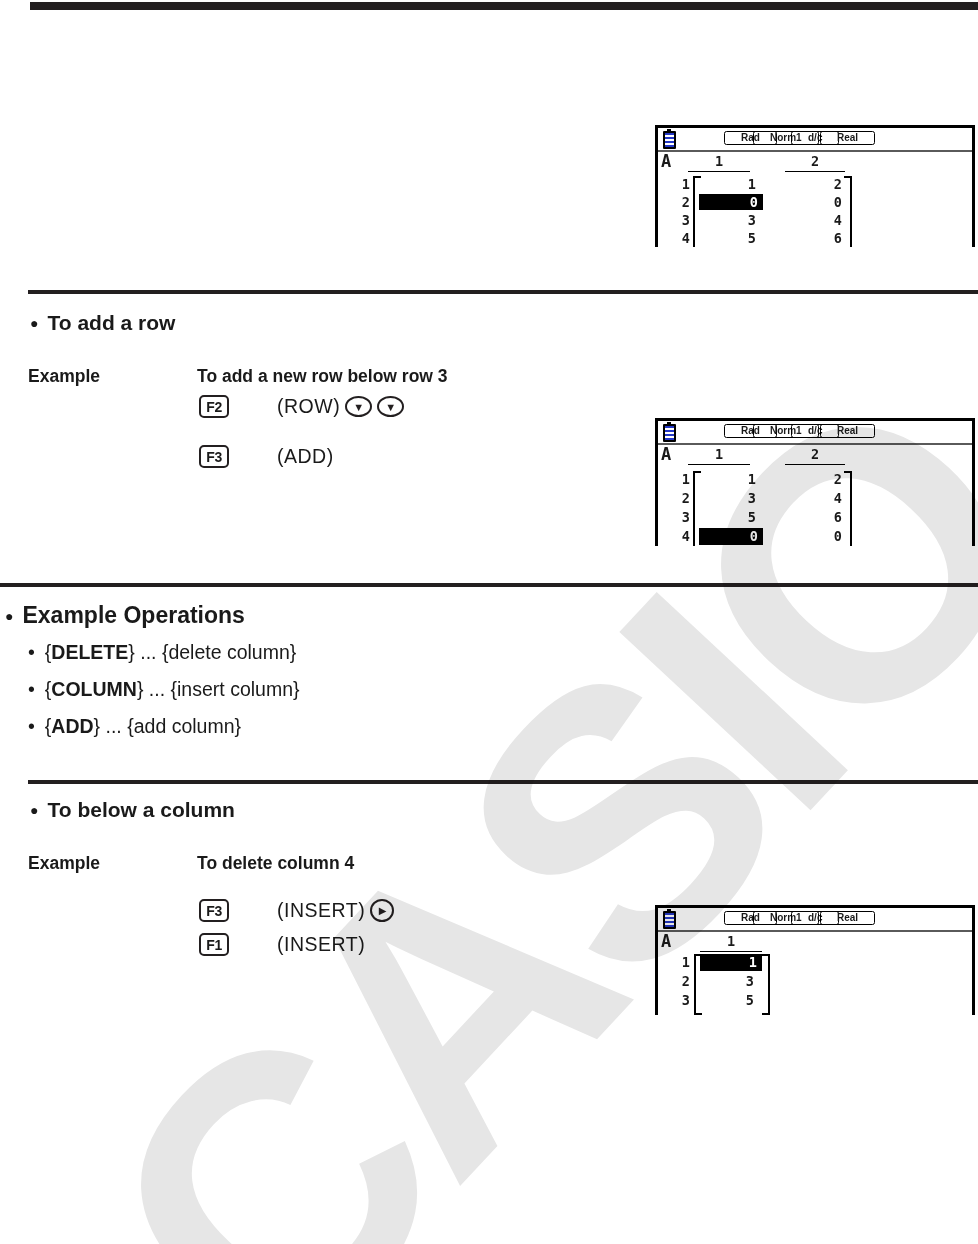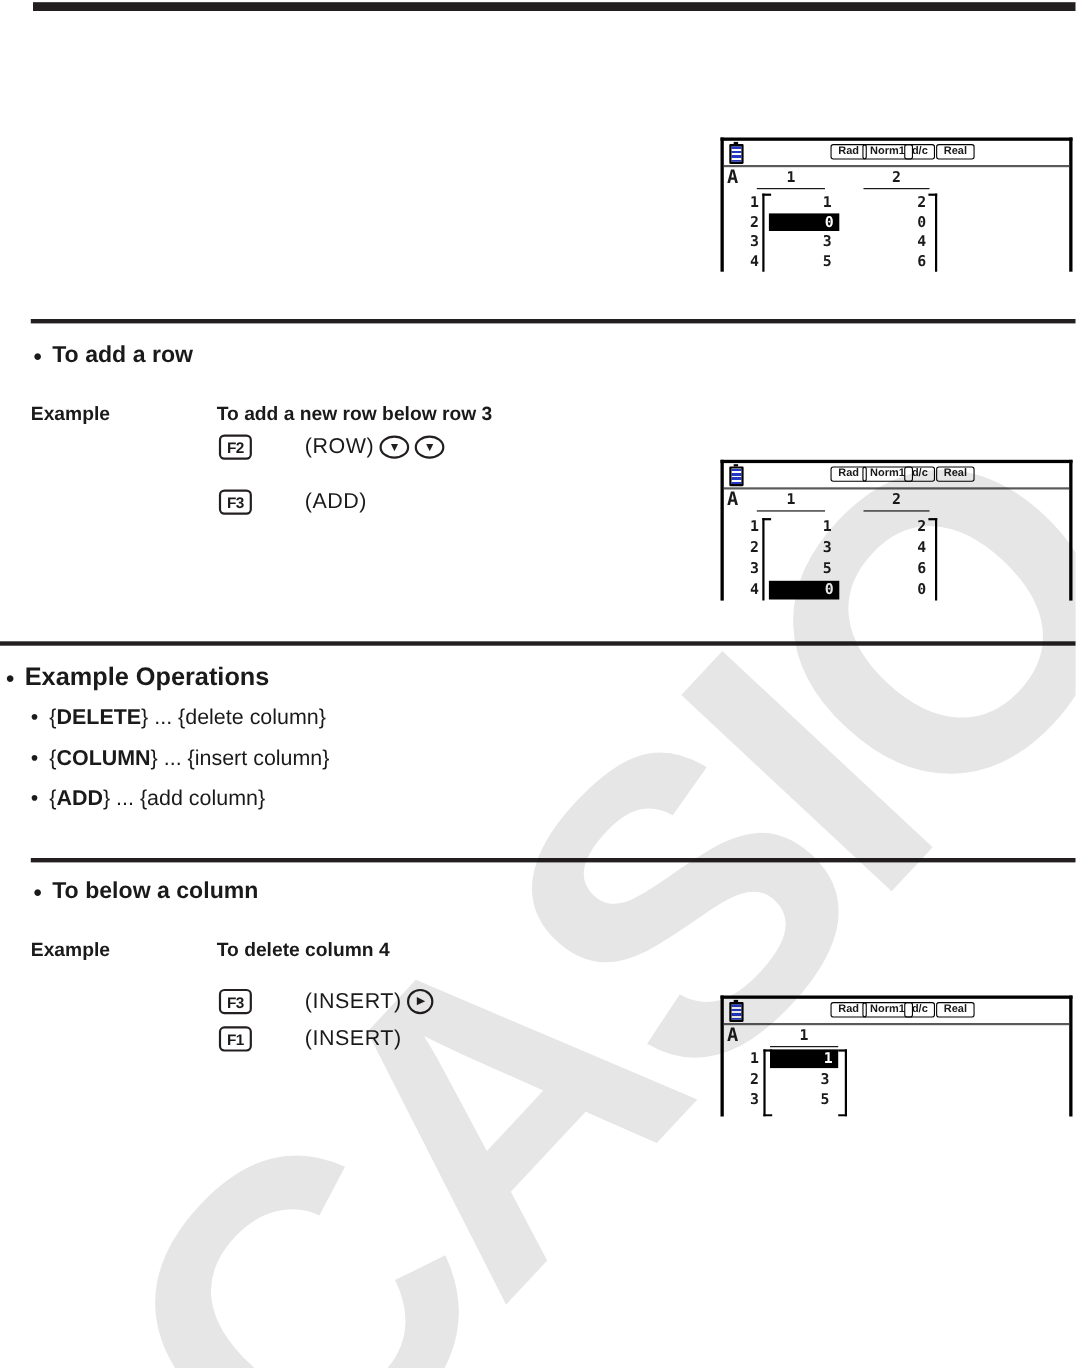--- a/index.html
+++ b/index.html
@@ -56,23 +56,23 @@
   .scr-1 { top:418px; height:128px; }
   .scr-2 { top:905px; height:110px; }
   .statusbar { position:relative; height:22px; border-bottom:2px solid #5a5a5a; }
   .battery {
     position:absolute; left:5px; top:3px; width:9px; height:14px;
     border:2px solid #000; border-radius:1px;
     background:repeating-linear-gradient(to bottom,#2438c8 0 2.5px,#ffffff 2.5px 4px);
   }
   .battery::before { content:""; position:absolute; left:1.5px; top:-4px; width:4px; height:2px; background:#000; }
   .slabel {
-    position:absolute; top:3px; height:12px; line-height:12px; padding:0 6px;
+    position:absolute; top:3px; height:12px; line-height:12px; padding:0 16px;
     border:1.5px solid #000; border-radius:2.5px;
-    font-family:"Liberation Sans", sans-serif; font-weight:bold; font-size:10px;margin-left:31px;
+    font-family:"Liberation Sans", sans-serif; font-weight:bold; font-size:10px;
   }
   .matname { position:absolute; left:3px; top:23px; font-size:17px; }
   .colhead { position:absolute; top:26px; height:17px; line-height:15px; text-align:center; font-size:13.5px; border-bottom:1.5px solid #000; }
   .rownum { position:absolute; left:0; width:32px; text-align:right; font-size:13.5px; }
   .cell { position:absolute; text-align:right; font-size:13.5px; }
   .cell.hl { background:#000; color:#fff; padding-right:5px; box-sizing:border-box; }
   .bracket { position:absolute; width:6px; }
   .bracket.l { border-left:2px solid #000; border-top:2px solid #000; border-bottom:2px solid #000; }
   .bracket.r { border-right:2px solid #000; border-top:2px solid #000; border-bottom:2px solid #000; }
 

